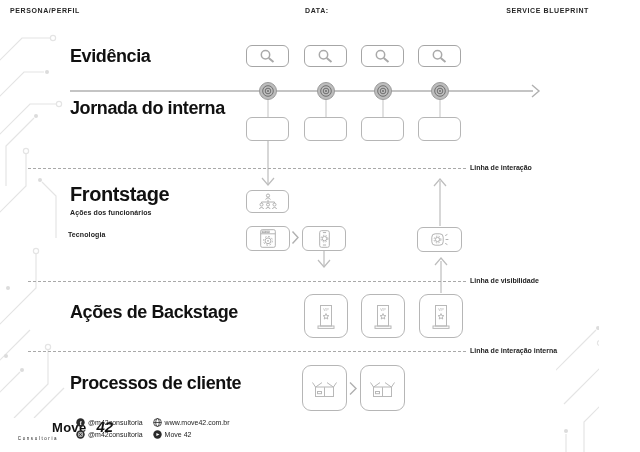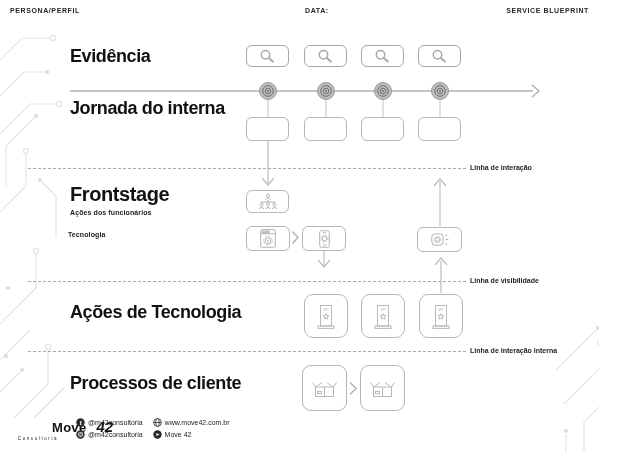--- a/index.html
+++ b/index.html
@@ -166,21 +166,21 @@
         <circle cx="440" cy="91" r="1" fill="#6f6f6f"></circle>
       </g>
     </g>
   </svg>
 
   <div class="sec-title" style="left:70px;top:47px">Evidência</div>
   <div class="sec-title" style="left:70px;top:99px">Jornada do interna</div>
   <div class="sec-title fs" style="left:70px;top:184px">Frontstage</div>
   <div class="sub-label" style="left:70px;top:209px">Ações dos funcionários</div>
   <div class="sub-label" style="left:68px;top:231px">Tecnologia</div>
-  <div class="sec-title" style="left:70px;top:303px">Ações de Tecnologia</div>
+  <div class="sec-title" style="left:70px;top:303px">Ações de Backstage</div>
   <div class="sec-title" style="left:70px;top:374px">Processos de cliente</div>
 
   <div class="box" style="left:246px;top:45px;width:43px;height:22px">
     <svg width="19" height="14" viewBox="0 0 19 14">
         <g stroke="#a9a9a9" fill="none" stroke-width="1.5">
           <circle cx="7.5" cy="5.8" r="4.2"></circle>
           <line x1="10.7" y1="9" x2="15.5" y2="13" stroke-width="2"></line>
         </g>
       </svg>
   </div>

